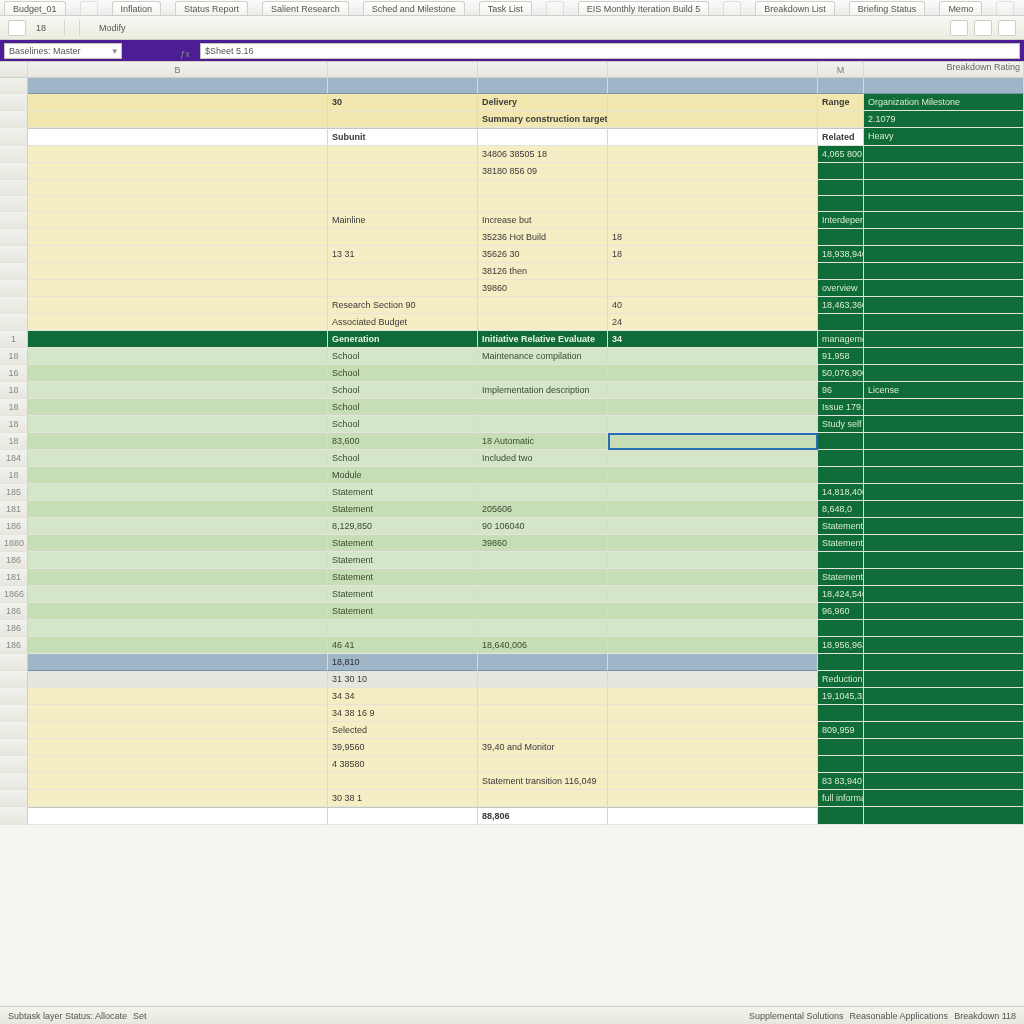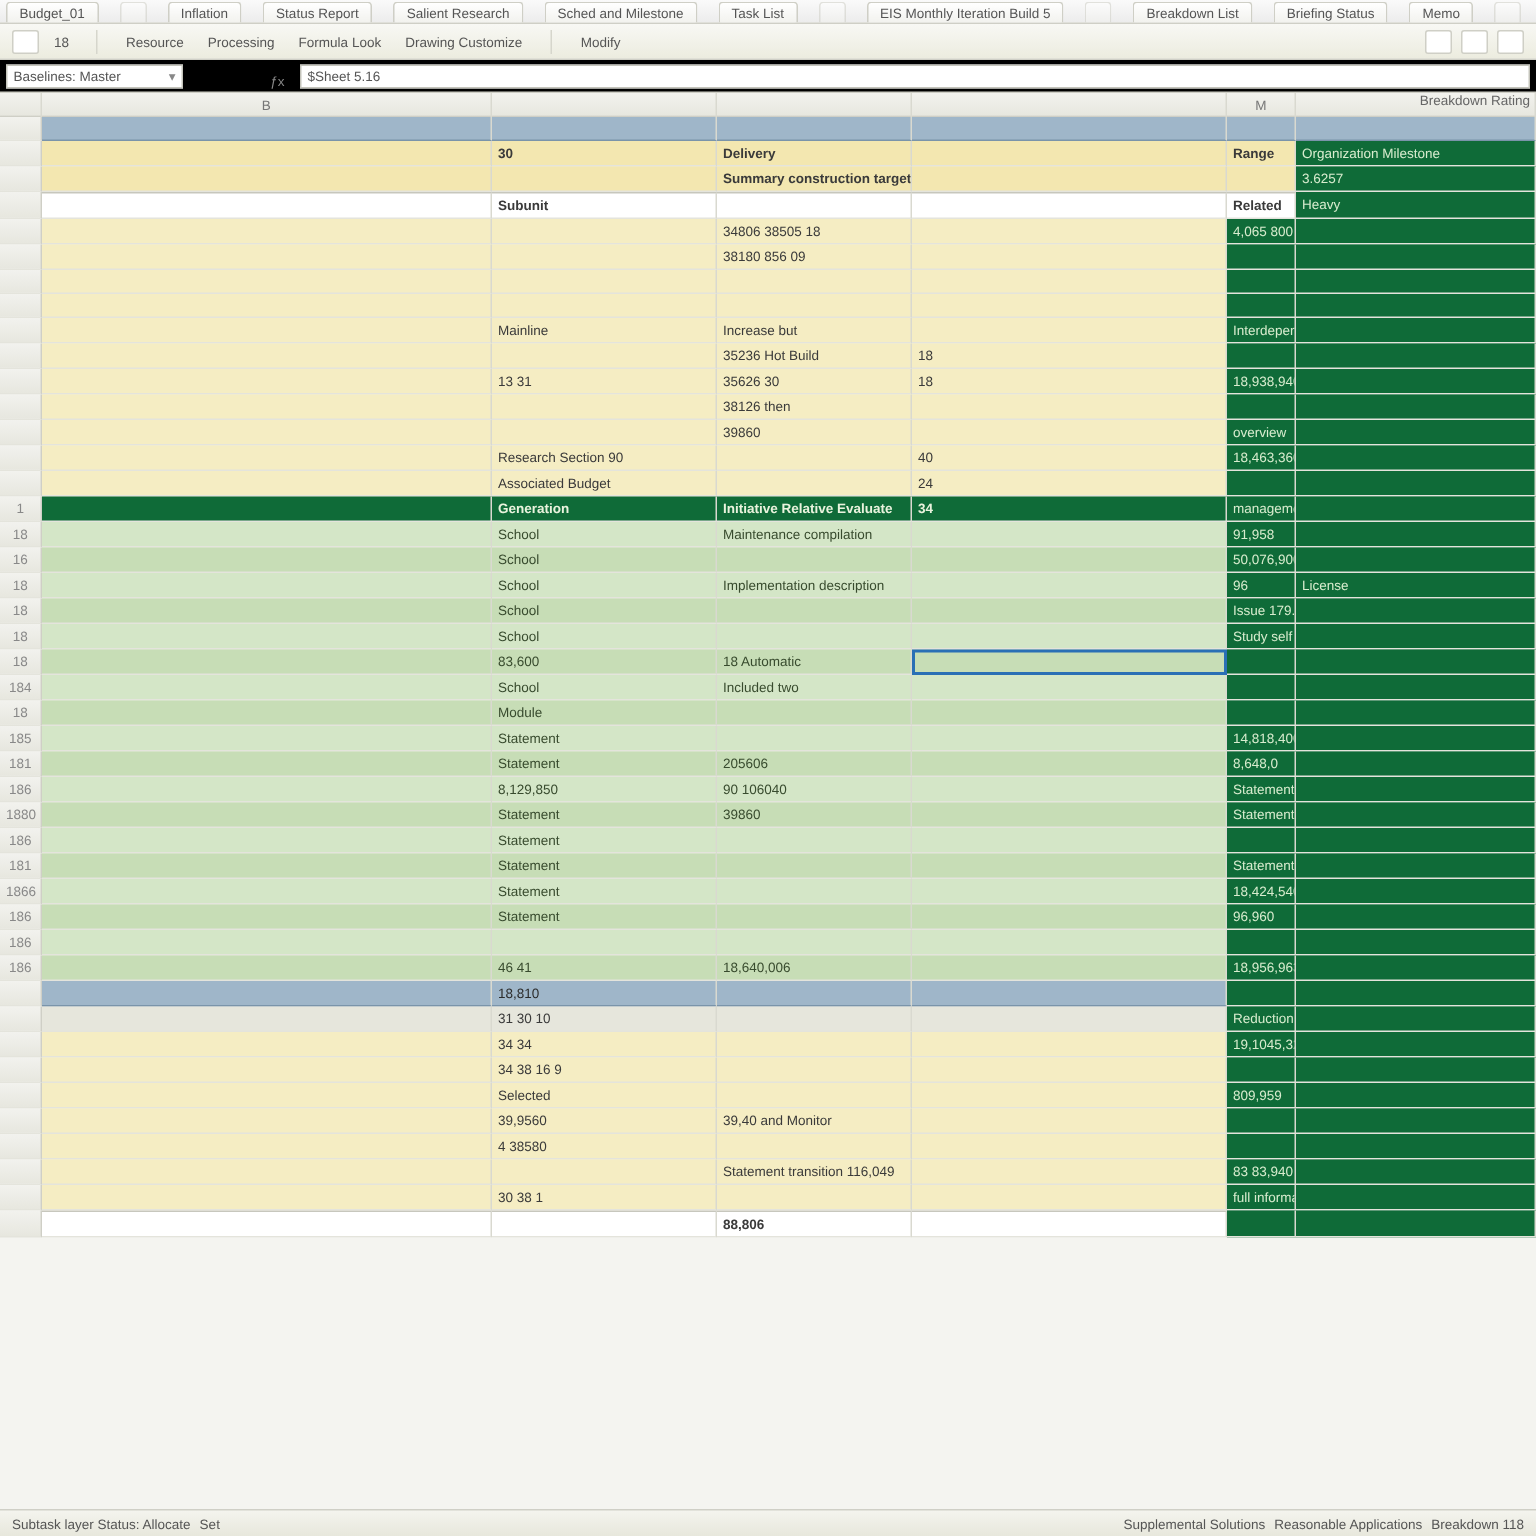--- a/index.html
+++ b/index.html
@@ -9,21 +9,21 @@
   .tab { flex: 0 0 auto; padding: 1px 8px 0 8px; height: 14px; line-height: 12px; border: 1px solid #cfcfc6; border-bottom: none; border-radius: 3px 3px 0 0; background: linear-gradient(#ffffff,#f2f2ee); white-space: nowrap; color: #555; }
   .tab.dim { opacity: .55; }
   
   .ribbon { display: flex; align-items: center; height: 24px; padding: 0 8px; gap: 14px; background: linear-gradient(#f8f8f4,#ececdf); border-bottom: 1px solid #cfcfc6; }
   .ribbon .group { display: flex; align-items: center; gap: 6px; }
   .ribbon button, .ribbon .lbl { font: inherit; font-size: 9px; color: #555; background: transparent; border: none; padding: 2px 4px; }
   .ribbon button { border: 1px solid transparent; border-radius: 2px; }
   .ribbon .sep { width: 1px; height: 16px; background: #d6d6cc; }
   .ribbon .iconbox { width: 18px; height: 16px; border: 1px solid #cfcfc6; background: #fff; border-radius: 2px; }
   
-  .formulabar { display: flex; align-items: flex-end; height: 22px; padding: 2px 4px; gap: 4px; background: #000000; border-bottom: 1px solid #cfcfc6; }
+  .formulabar { display: flex; align-items: flex-end; height: 22px; padding: 2px 4px; gap: 4px; background: #4c1d95; border-bottom: 1px solid #cfcfc6; }
   .namebox { width: 118px; height: 16px; border: 1px solid #c4c4bb; background: #fff; padding: 0 4px; display: flex; align-items: center; justify-content: space-between; font-size: 9px; color: #555; }
   .namebox .drop { color: #888; }
   .fx { width: 22px; text-align: center; color: #888; margin-left: 48px; }
   .formula { flex: 1; height: 16px; border: 1px solid #c4c4bb; background: #fff; padding: 0 4px; display: flex; align-items: center; color: #555; }
   
   .colheads { display: grid; grid-template-columns: 28px 300px 150px 130px 210px 46px 160px; height: 16px; background: linear-gradient(#f2f2ee,#e7e7df); border-bottom: 1px solid #cfcfc6; font-size: 9px; color: #777; }
   .colheads > div { border-right: 1px solid #d9d9d0; text-align: center; line-height: 16px; }
   
   .grid { display: grid; grid-template-columns: 28px 300px 150px 130px 210px 46px 160px; }
   .grid > div { border-right: 1px solid #d9d9d0; border-bottom: 1px solid #e4e4dc; padding: 1px 4px; line-height: 14px; min-height: 16px; overflow: hidden; white-space: nowrap; text-overflow: clip; }
@@ -69,26 +69,20 @@
     <div class="tab">Load 1</div>
     <div class="tab dim"> </div>
   </div>
 
 <div class="ribbon">
   <div class="group">
     <span class="iconbox"></span>
     <span class="lbl faint">18</span>
   </div>
   <div class="sep"></div>
-  <div class="group" id="rg0">
-      <button>Resource</button>
-      <button>Processing</button>
-      <button>Formula Look</button>
-      <button>Drawing Customize</button>
-    </div>
   <div class="sep"></div>
   <div class="group" id="rg1">
       <button>Modify</button>
     </div>
   <div class="spacer" style="flex:1"></div>
   <div class="group" id="rright">
       <span class="iconbox"></span>
       <span class="iconbox"></span>
       <span class="iconbox"></span>
     </div>
@@ -131,21 +125,21 @@
     <div class="hdr-gold">Delivery</div>
     <div class="hdr-gold"></div>
     <div class="hdr-gold bold">Range</div>
     <div class="deep-green">Organization Milestone</div>
     <div class="rowhead"></div>
     <div class="hdr-gold"></div>
     <div class="hdr-gold"></div>
     <div class="hdr-gold">Summary construction targets</div>
     <div class="hdr-gold"></div>
     <div class="hdr-gold"></div>
-    <div class="deep-green right">3.6257</div>
+    <div class="deep-green right">2.1079</div>
     <div class="rowhead"></div>
     <div class="hdr-white"></div>
     <div class="hdr-white">Subunit</div>
     <div class="hdr-white"></div>
     <div class="hdr-white"></div>
     <div class="hdr-white">Related</div>
     <div class="deep-green">Heavy</div>
     <div class="rowhead"></div>
     <div class="pale-gold"></div>
     <div class="pale-gold"></div>

